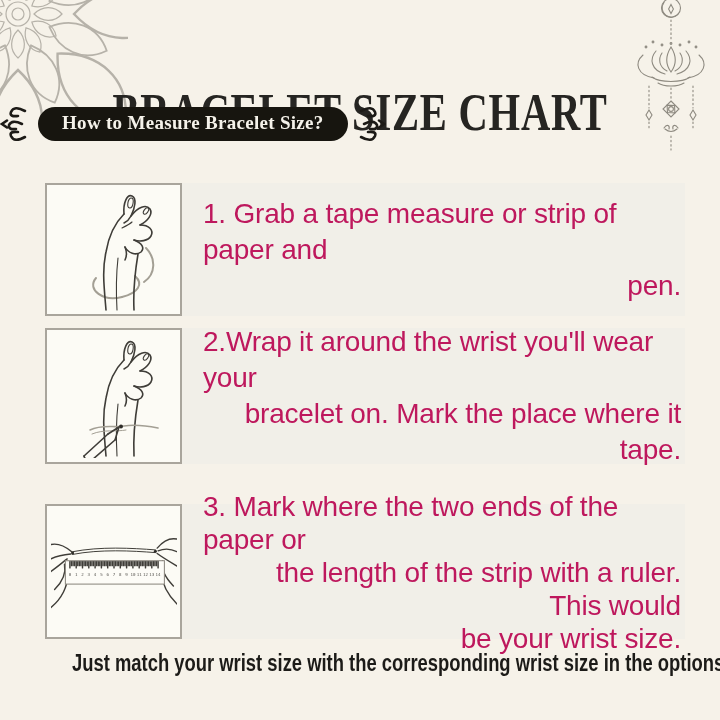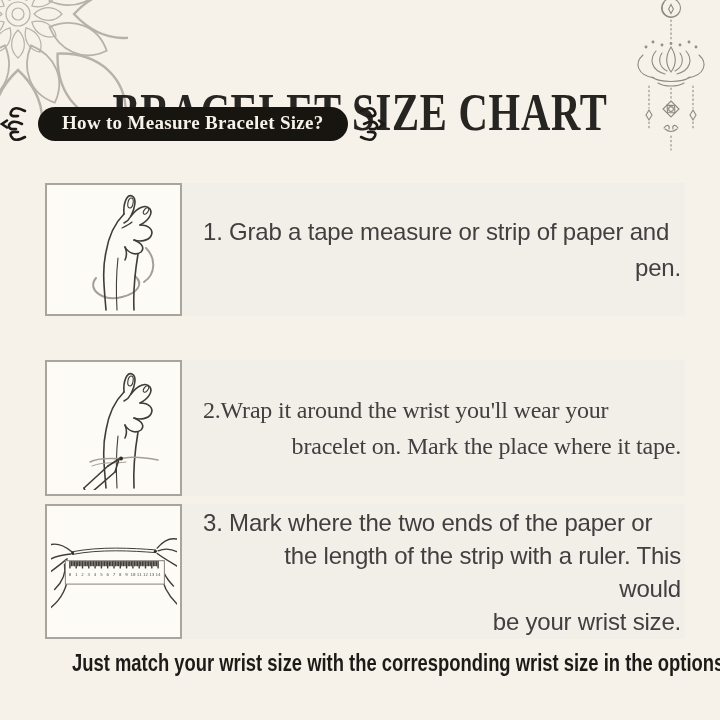--- a/index.html
+++ b/index.html
@@ -28,30 +28,30 @@
     background:#17150f; color:#f5f2ea;
     font-family:"Liberation Serif", serif; font-weight:700; font-size:19px;
     letter-spacing:0.3px; padding:5px 24px 7px; border-radius:19px; white-space:nowrap;
   }
   .flourish { width:30px; height:40px; }
   .flourish.right { transform:scaleX(-1); }
 
   
   .step { position:absolute; left:45px; width:640px; background:#f1efe8; }
   #step1 { top:183px; height:133px; }
-  #step2 { top:360px; height:136px;font-family:Liberation Serif, serif; }
+  #step2 { top:328px; height:136px; }
   #step3 { top:504px; height:135px; }
   .imgbox {
     position:absolute; left:0; top:0; bottom:0; width:137px;
     background:#fcfbf5; border:2px solid #a9a59c; box-sizing:border-box;
     display:flex; align-items:center; justify-content:center;
   }
   .steptext {
     position:absolute; left:158px; right:4px; top:50%; transform:translateY(-50%);
-    font-size:24px; letter-spacing:-0.2px; color:#404040; line-height:36px;
+    font-size:28px; letter-spacing:-0.2px; color:#be185d; line-height:36px;
   }
   #step3 .steptext { line-height:33px; }
   .tline .num { white-space:pre; }
   .tline.cont { padding-left:27px;text-align:right; }
 
   
   .footer {
     position:absolute; top:650px; left:0; width:720px; text-align:center;
     font-size:23px; font-weight:700; color:#1c1b18;
     transform:scaleX(0.8); transform-origin:50% 50%; white-space:nowrap;

